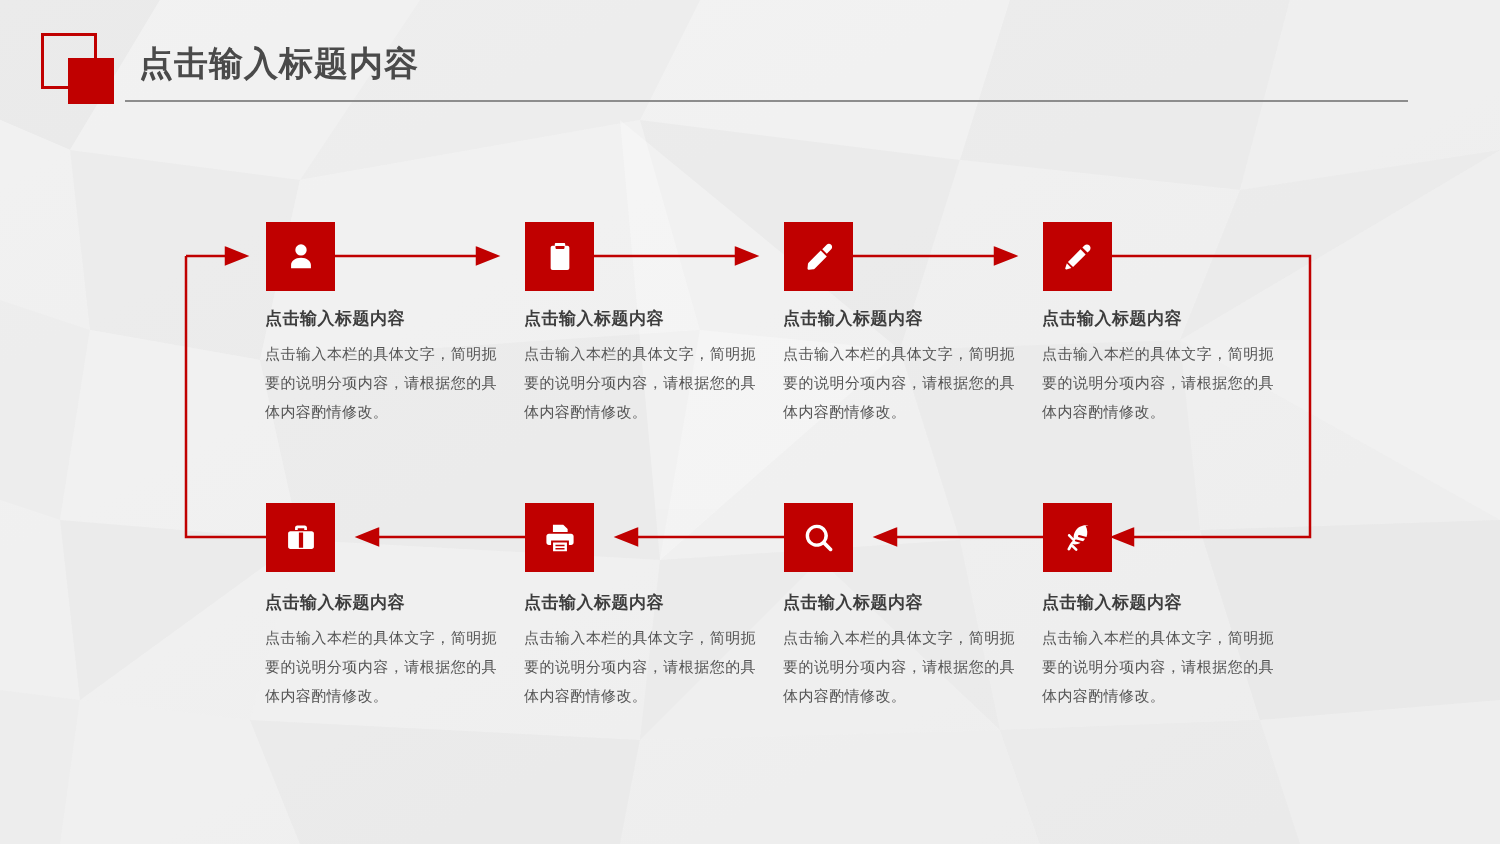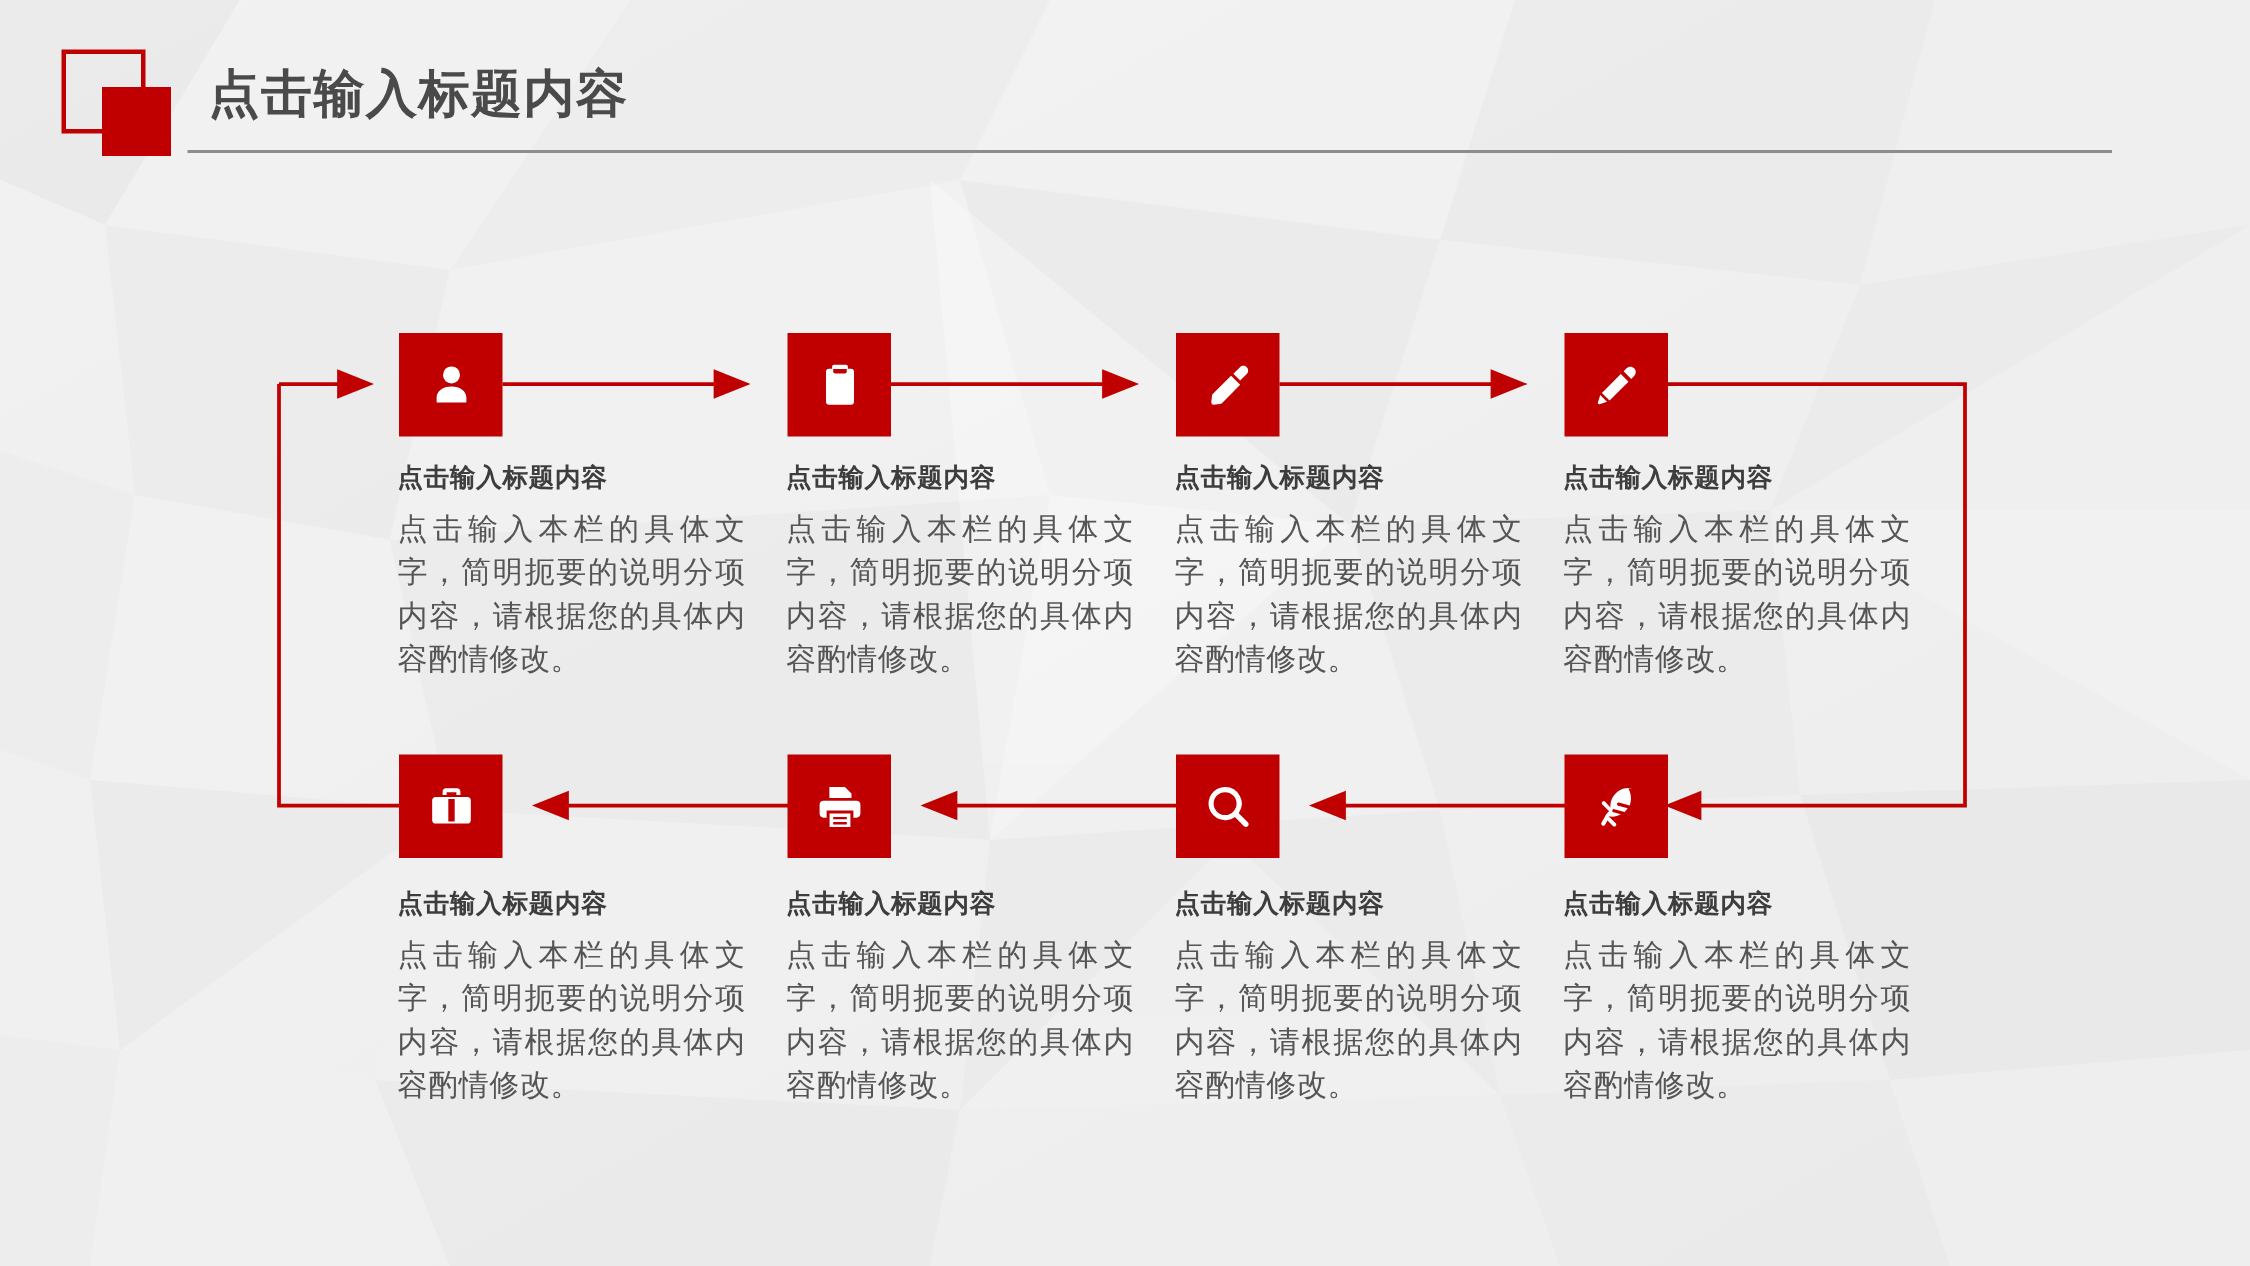--- a/index.html
+++ b/index.html
@@ -48,21 +48,21 @@
   }
   .icon-tile svg { width:34px; height:34px; fill:#ffffff; display:block; }
 
   
   .text-block { position:absolute; width:232px; z-index:6; }
   .block-title {
     font-size:17px; font-weight:bold; color:#3d3d3d;
     line-height:22px; letter-spacing:0.5px; margin-bottom:9px;
   }
   .block-body {
-    font-size:20px; color:#555555; line-height:29px;
+    font-size:15px; color:#555555; line-height:29px;
     letter-spacing:0.4px; text-align:justify;
   }
 </style>
 </head>
 <body>
 
 <div id="bg-layer">
   <svg viewBox="0 0 1500 844" xmlns="http://www.w3.org/2000/svg">
     <defs>
       <linearGradient id="bgGrad" x1="0" y1="0" x2="1" y2="1">

